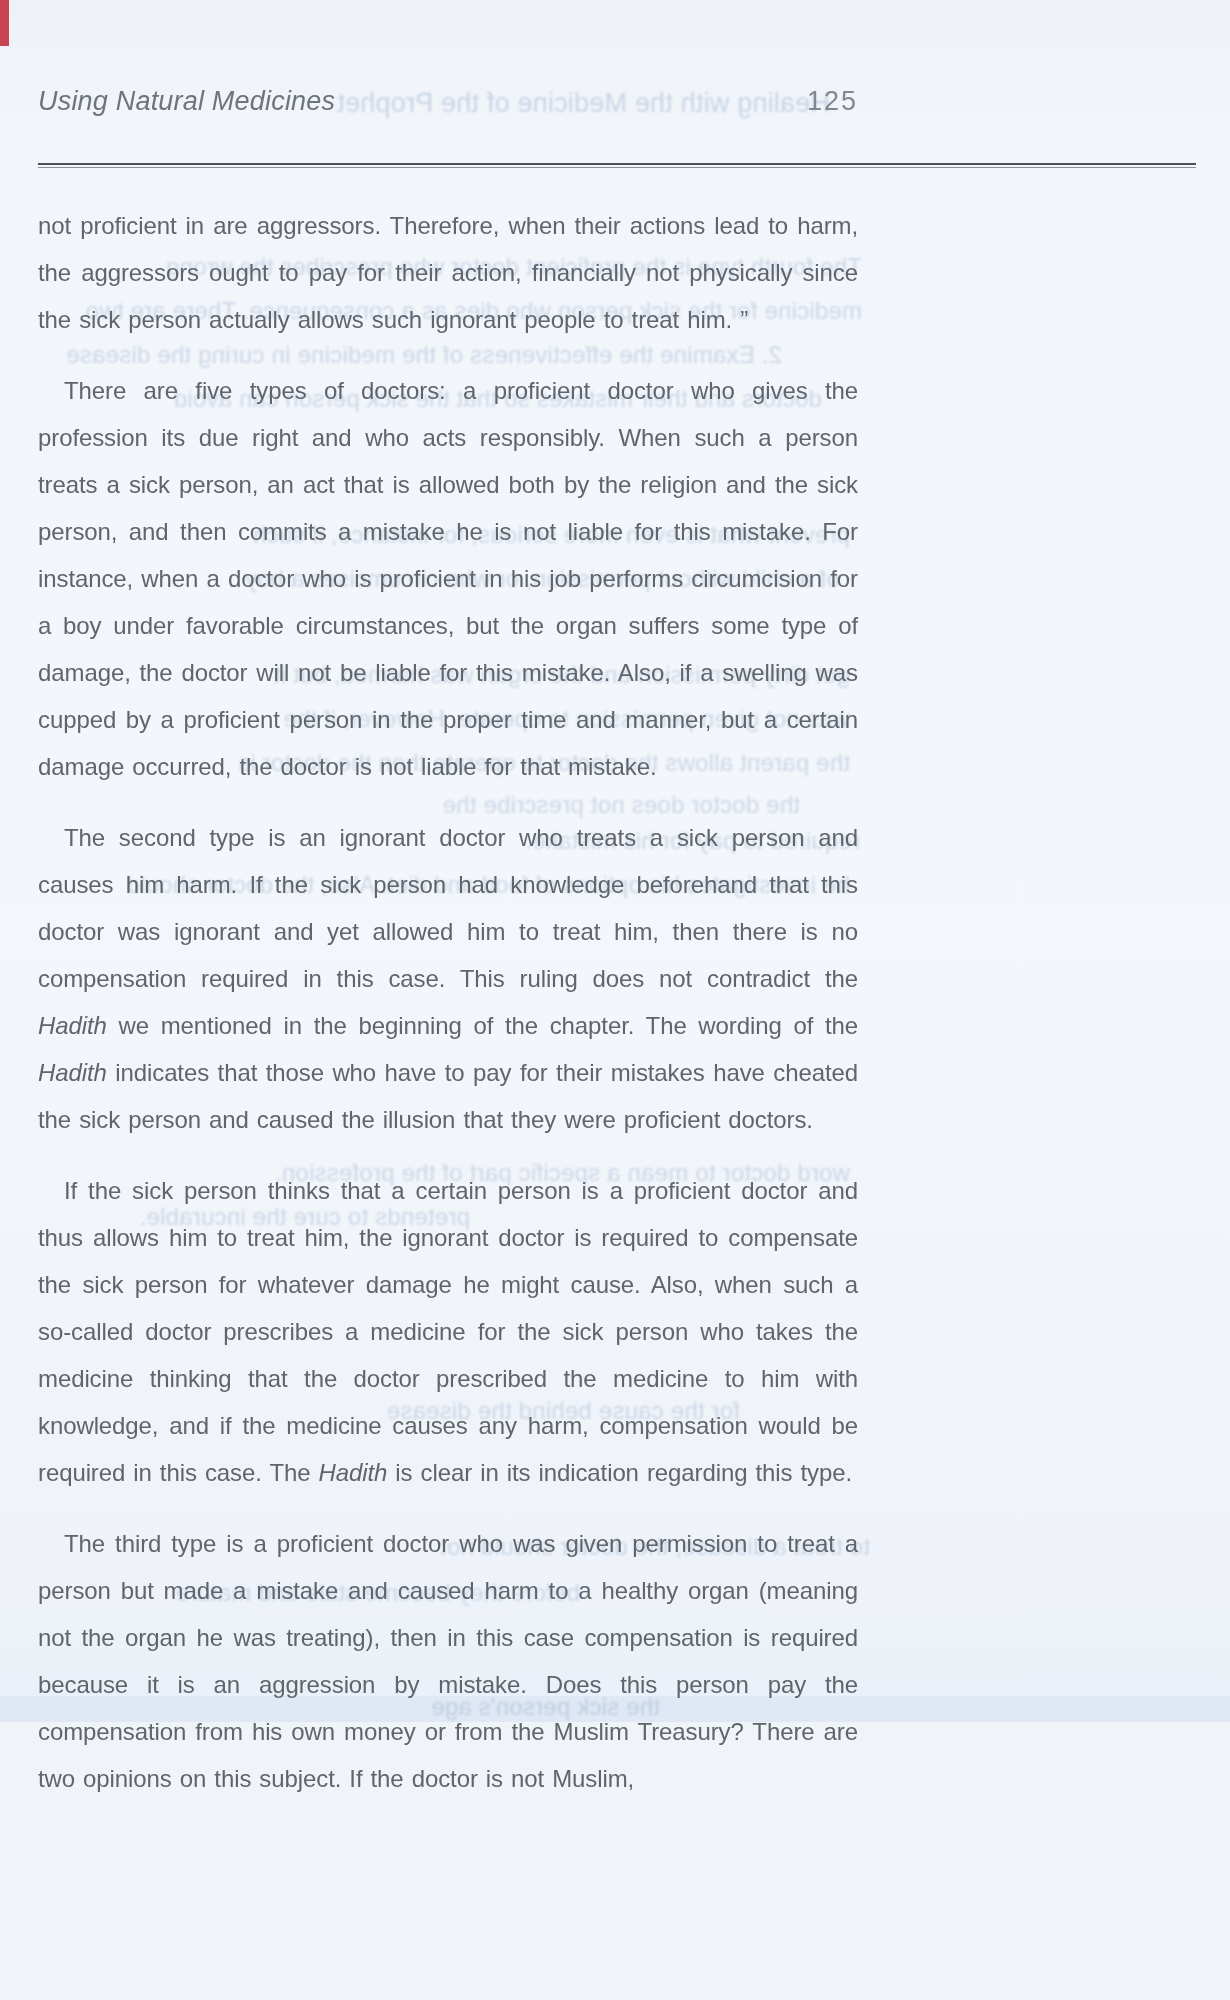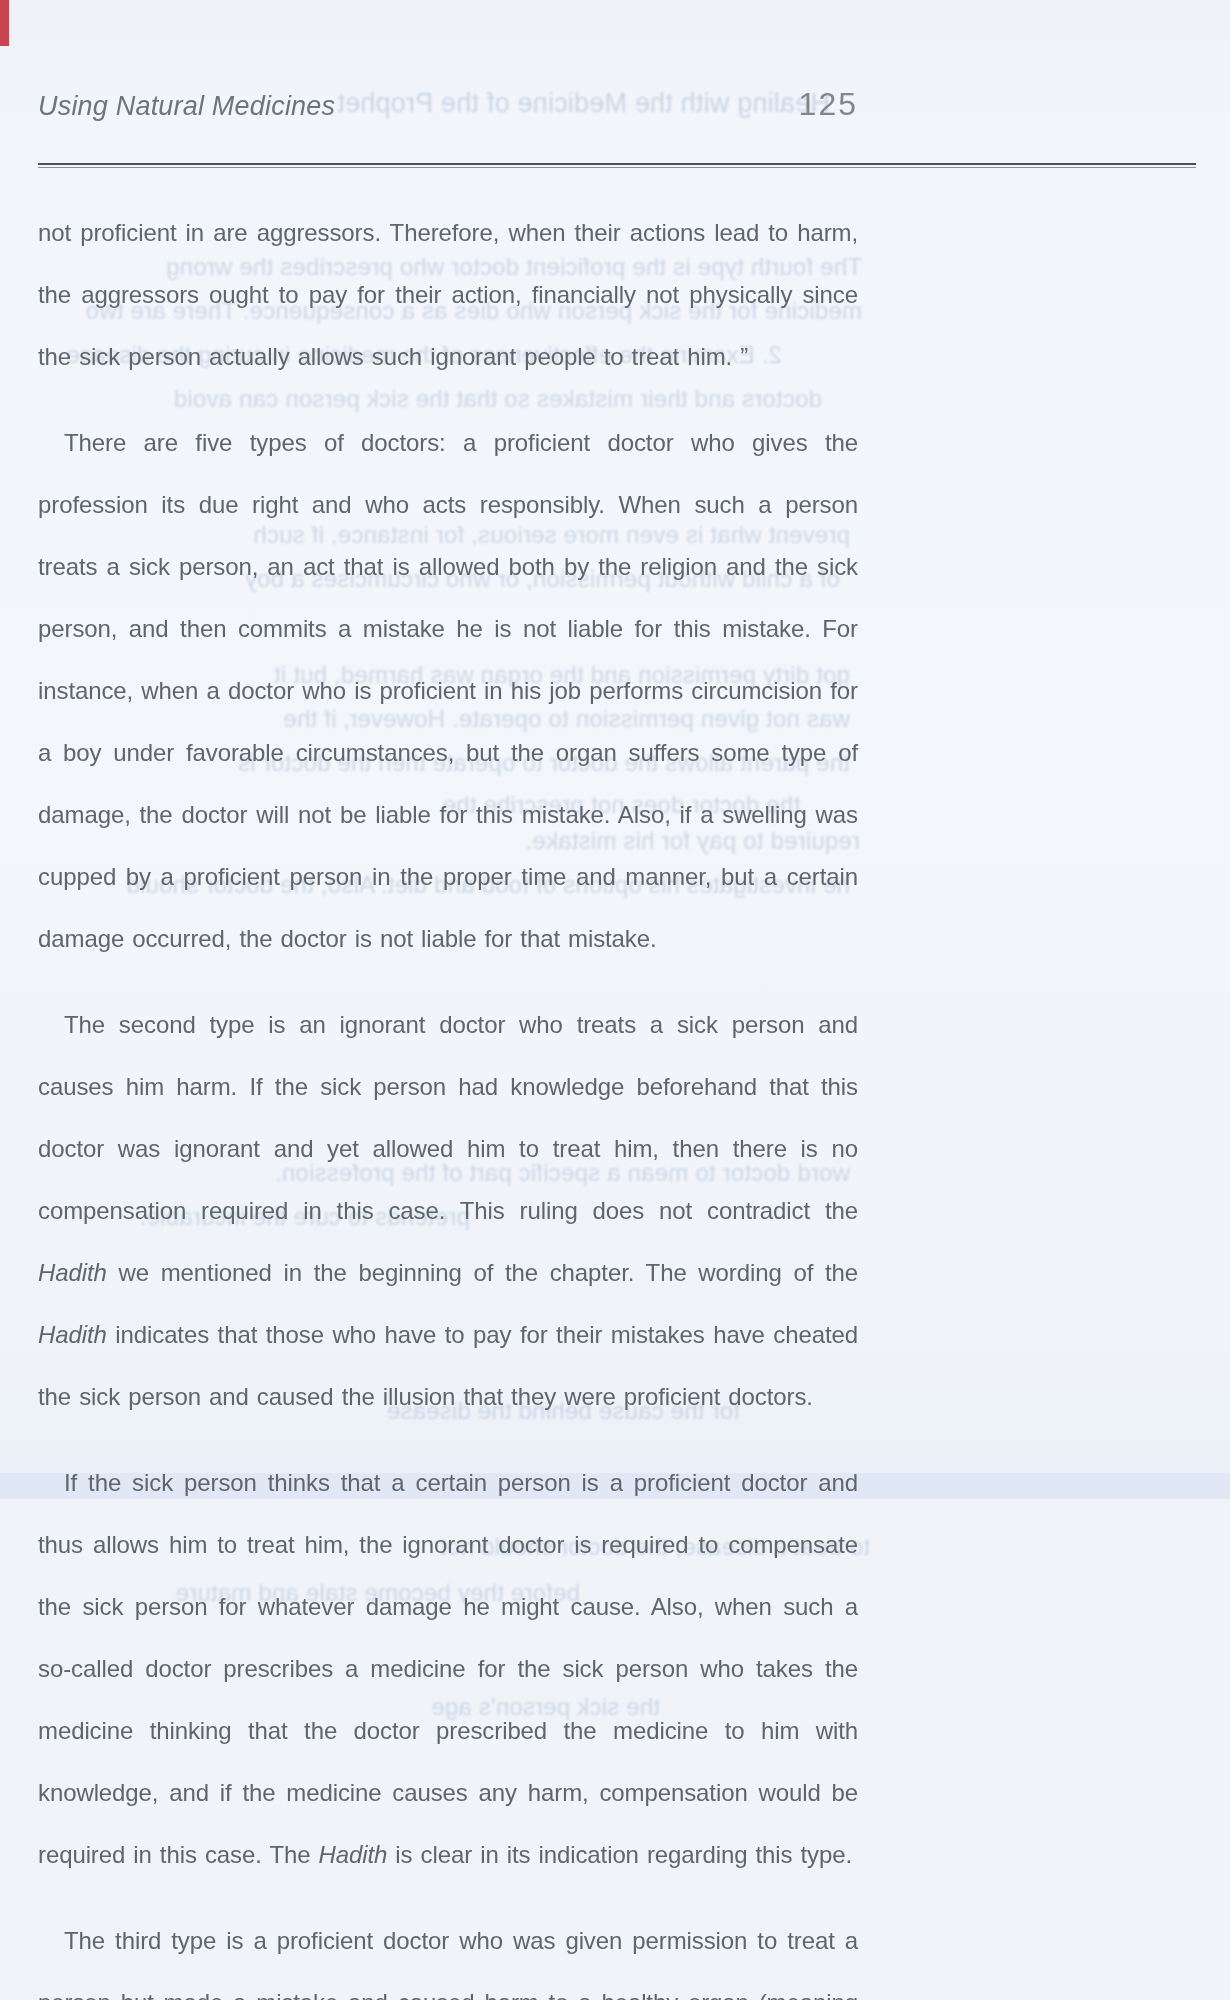--- a/index.html
+++ b/index.html
@@ -2,50 +2,50 @@
 <html><head>
 <meta charset="utf-8">
 <style>
   html,body{margin:0;padding:0;}
   body{
     width:1230px;height:2000px;overflow:hidden;
     background:#f0f4f9;
     font-family:"Liberation Sans","DejaVu Sans",sans-serif;
   }
   .page{
-    position:relative;width:1230px;height:1499px;
+    position:relative;width:1230px;height:1722px;
     background:linear-gradient(180deg,#eef2f8 0%,#f2f5fa 8%,#f3f6fa 55%,#eff3f9 92%,#eaf0f8 100%);
   }
   .red-mark{
     position:absolute;left:0;top:0;width:9px;height:46px;
     background:#c5303d;opacity:.9;
   }
   .content{
     position:relative;z-index:2;
     padding:86px 0 0 38px;width:820px;
   }
   header.page-head{
     display:flex;justify-content:space-between;align-items:baseline;
     height:32px;width:820px;
   }
   .book-title{
     font-style:italic;font-size:27px;color:#6e747b;letter-spacing:.2px;
   }
   .page-number{
-    font-size:32px;color:#82878d;letter-spacing:2px;
+    font-size:27px;color:#82878d;letter-spacing:2px;
   }
   .rule{
     width:1158px;height:2px;margin-top:45px;
     border-top:2px solid #4c5156;border-bottom:1px solid #8d9298;
     background:transparent;
   }
   main.body-text{display:block;margin-top:34px;width:820px;}
   main.body-text p{
     margin:0 0 24px 0;
-    font-size:24px;line-height:62px;color:#5f656b;
+    font-size:24px;line-height:47px;color:#5f656b;
     text-align:justify;letter-spacing:-.1px;word-spacing:1.5px;
   }
   main.body-text p.indent{text-indent:26px;}
   main.body-text em{}
   .bleed-layer{
     position:absolute;inset:0;z-index:1;pointer-events:none;
   }
   .bleed-line{
     position:absolute;transform:scaleX(-1);
     font-size:24px;line-height:30px;color:rgba(120,148,190,.30);

